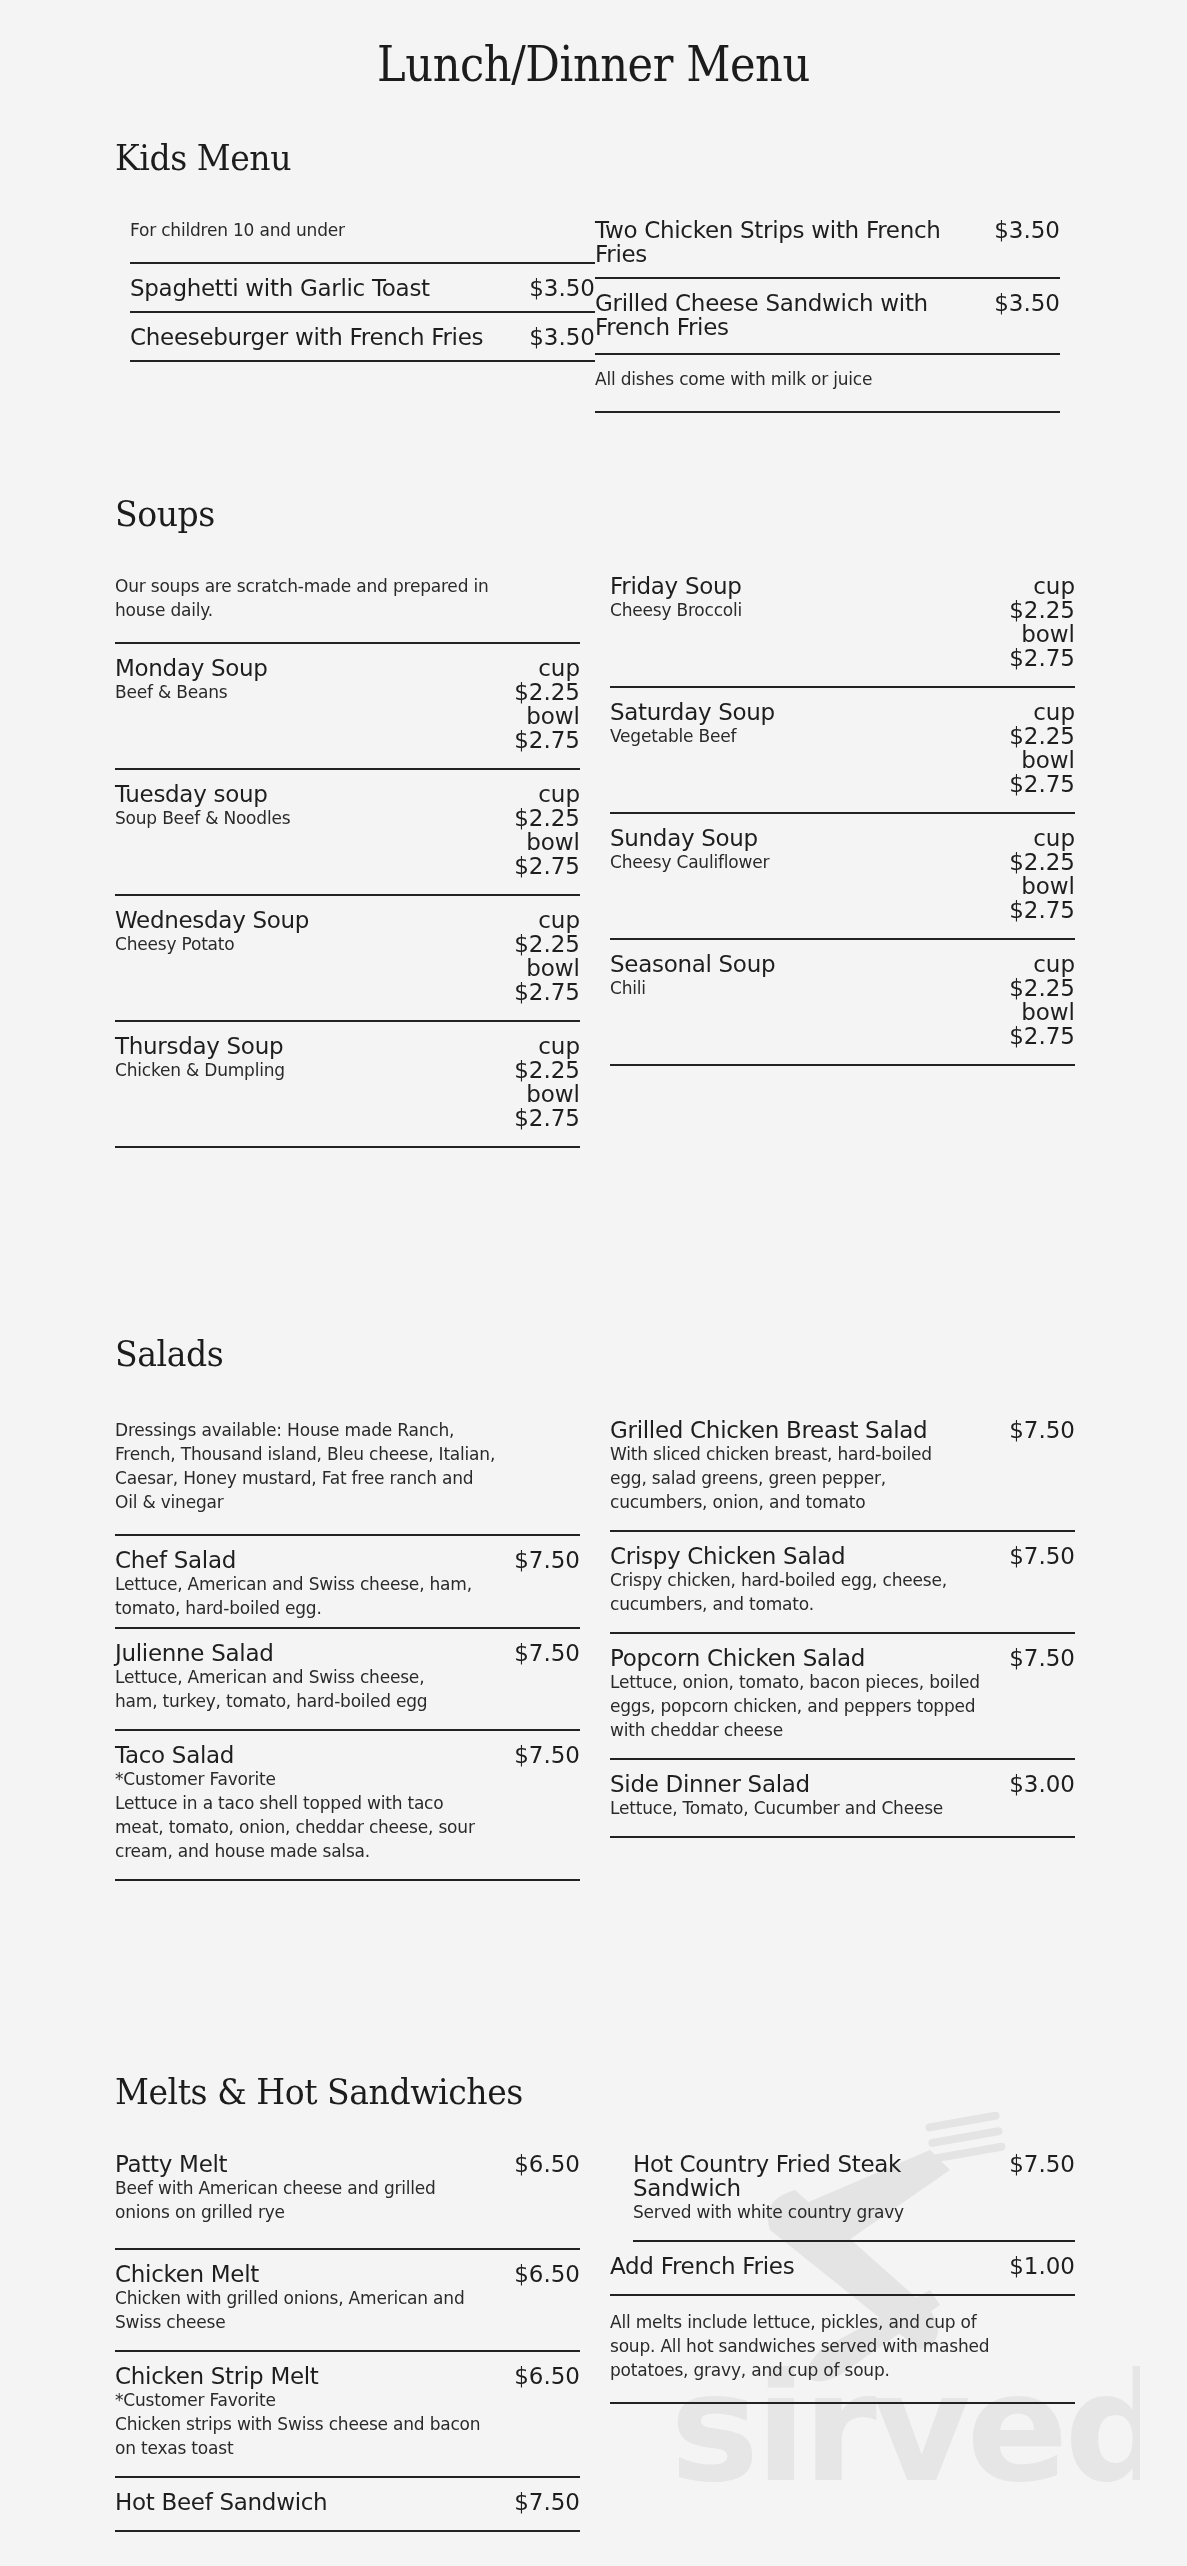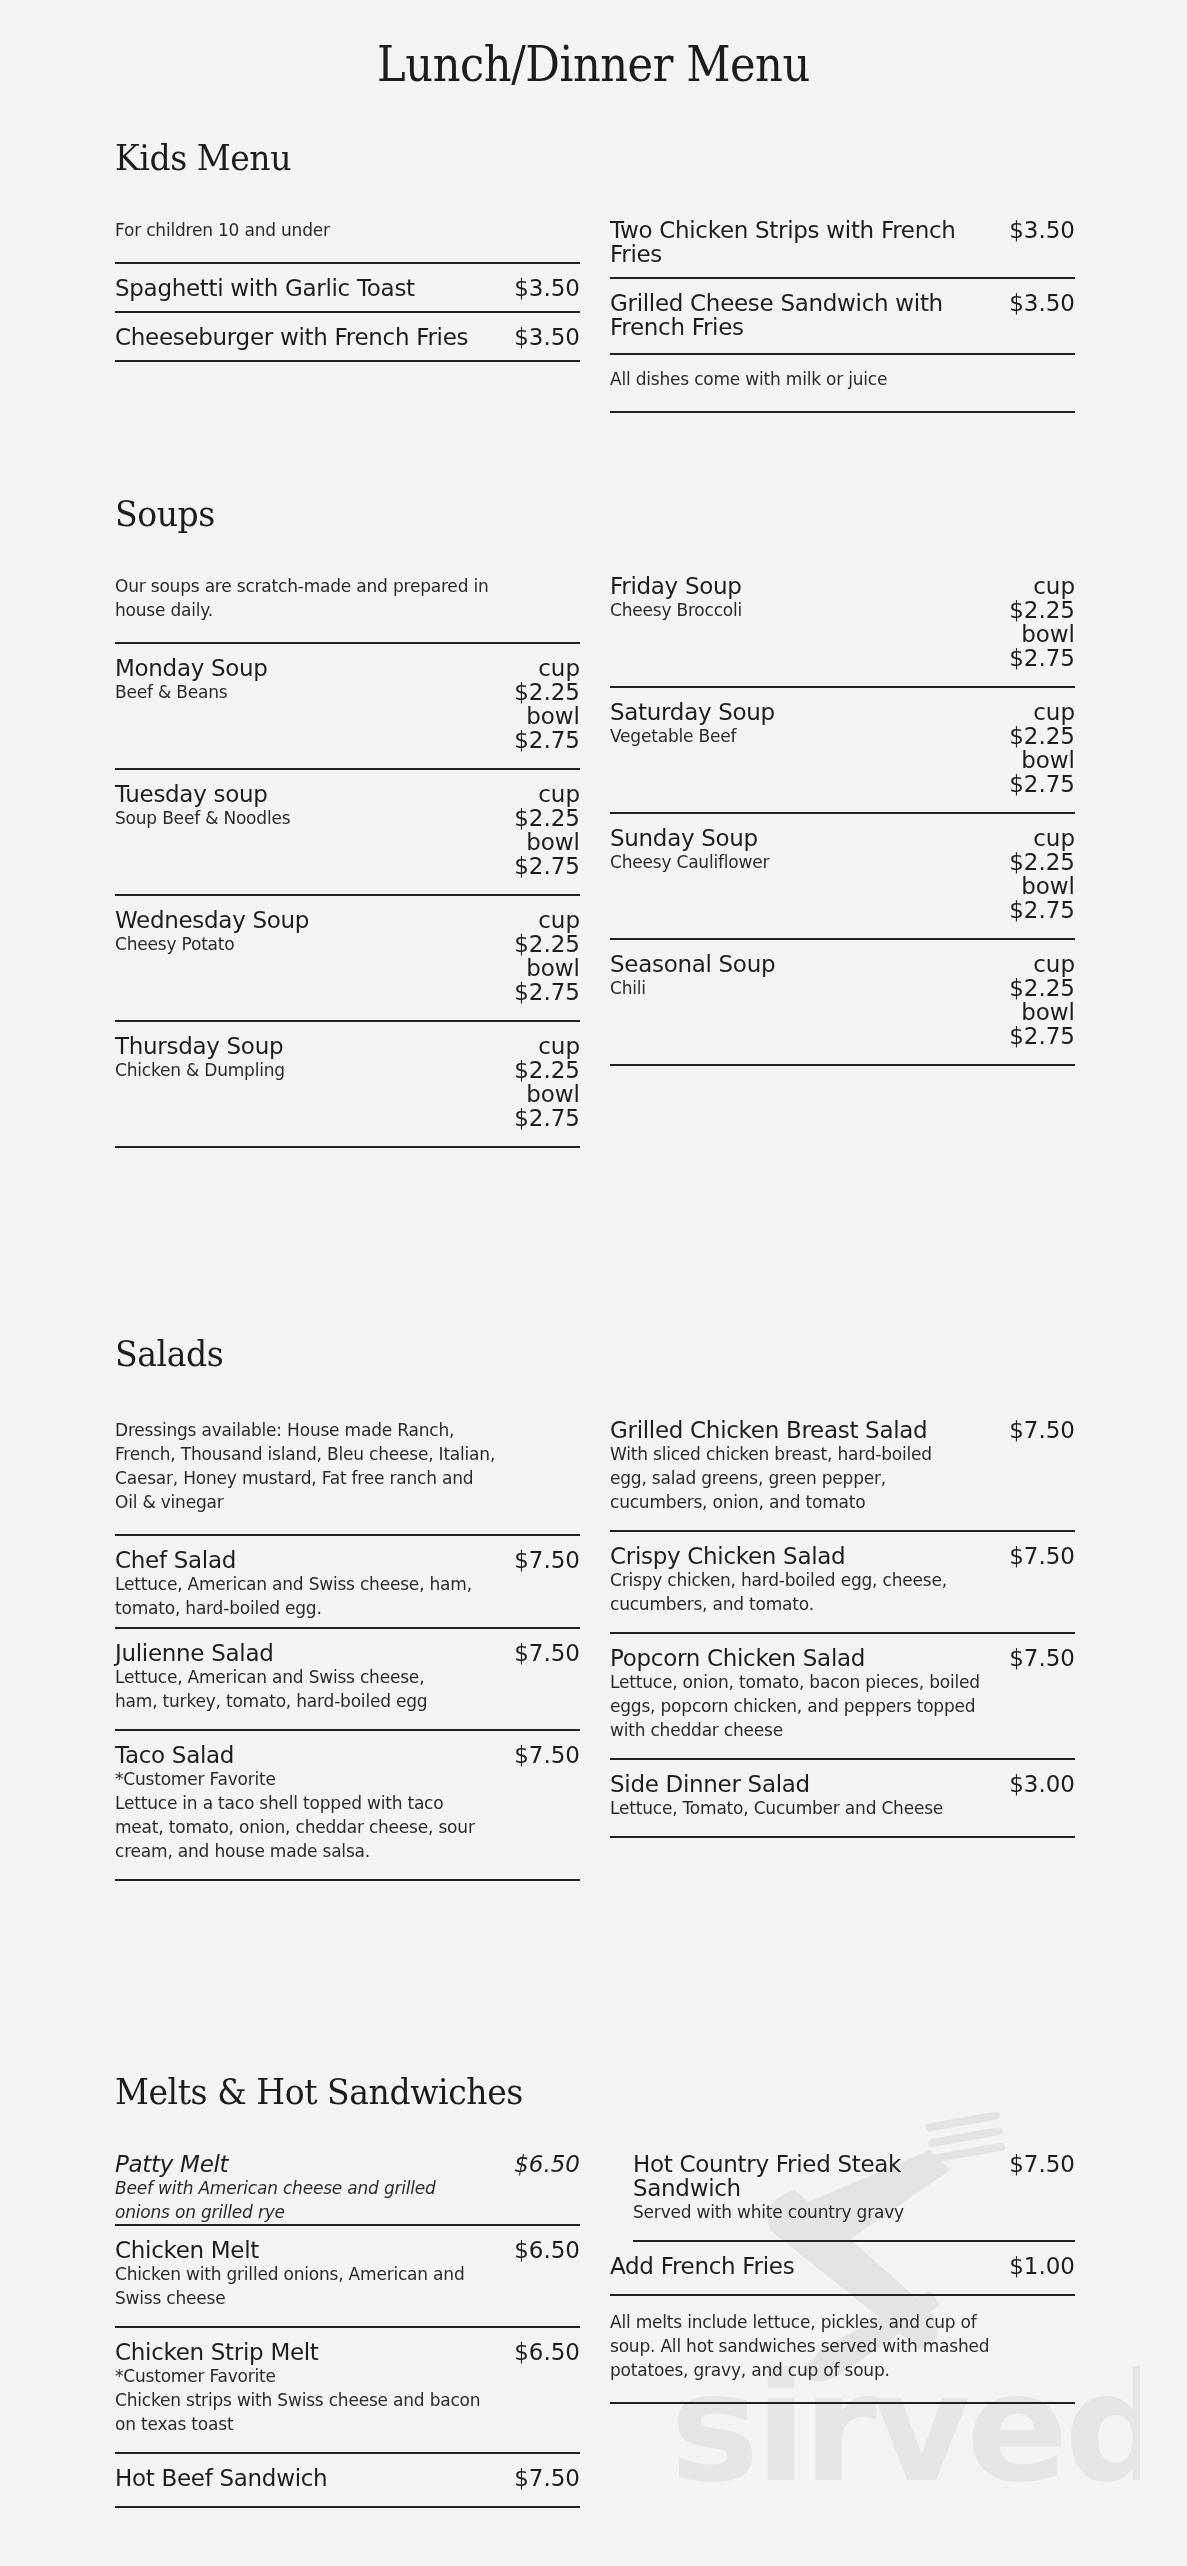--- a/index.html
+++ b/index.html
@@ -100,21 +100,21 @@
     <path d="M100 140 Q90 110 125 100 L260 220 Q280 250 250 260 Z"></path>
     <path d="M150 260 L260 200 L270 215 L170 285 Q140 300 135 280 Z"></path>
   </g>
   <text x="0" y="390" font-family="DejaVu Sans, sans-serif" font-weight="bold" font-size="150" fill="#e6e6e6" letter-spacing="-4">sirved</text>
 </svg>
 
 <h1 class="page-title">Lunch/Dinner Menu</h1>
 
 <section class="section" style="top:130px;">
   <h2 class="section-title">Kids Menu</h2>
-  <div class="cols" style="margin-top:18px;">
+  <div class="cols" style="margin-top:18px;justify-content:center;">
     <div class="col">
       <div class="item note-item">
         <div class="note">For children 10 and under</div>
       </div>
       <div class="item">
         <div class="item-main">
             <div class="item-name">Spaghetti with Garlic Toast</div>
           </div>
         <div class="item-price">$3.50</div>
       </div>
@@ -314,21 +314,21 @@
         <div class="item-price">$3.00</div>
       </div>
     </div>
   </div>
 </section>
 
 <section class="section" style="top:2064px;">
   <h2 class="section-title">Melts &amp; Hot Sandwiches</h2>
   <div class="cols" style="margin-top:18px;">
     <div class="col">
-      <div class="item" style="padding-bottom:0;font-style:italic;">
+      <div class="item" style="padding-bottom:24px;">
         <div class="item-main">
           <div class="item-name">Patty Melt</div>
           <div class="item-desc">Beef with American cheese and grilled onions on grilled rye</div>
         </div>
         <div class="item-price">$6.50</div>
       </div>
       <div class="item" style="padding-bottom:16px;">
         <div class="item-main">
           <div class="item-name">Chicken Melt</div>
           <div class="item-desc">Chicken with grilled onions, American and Swiss cheese</div>

